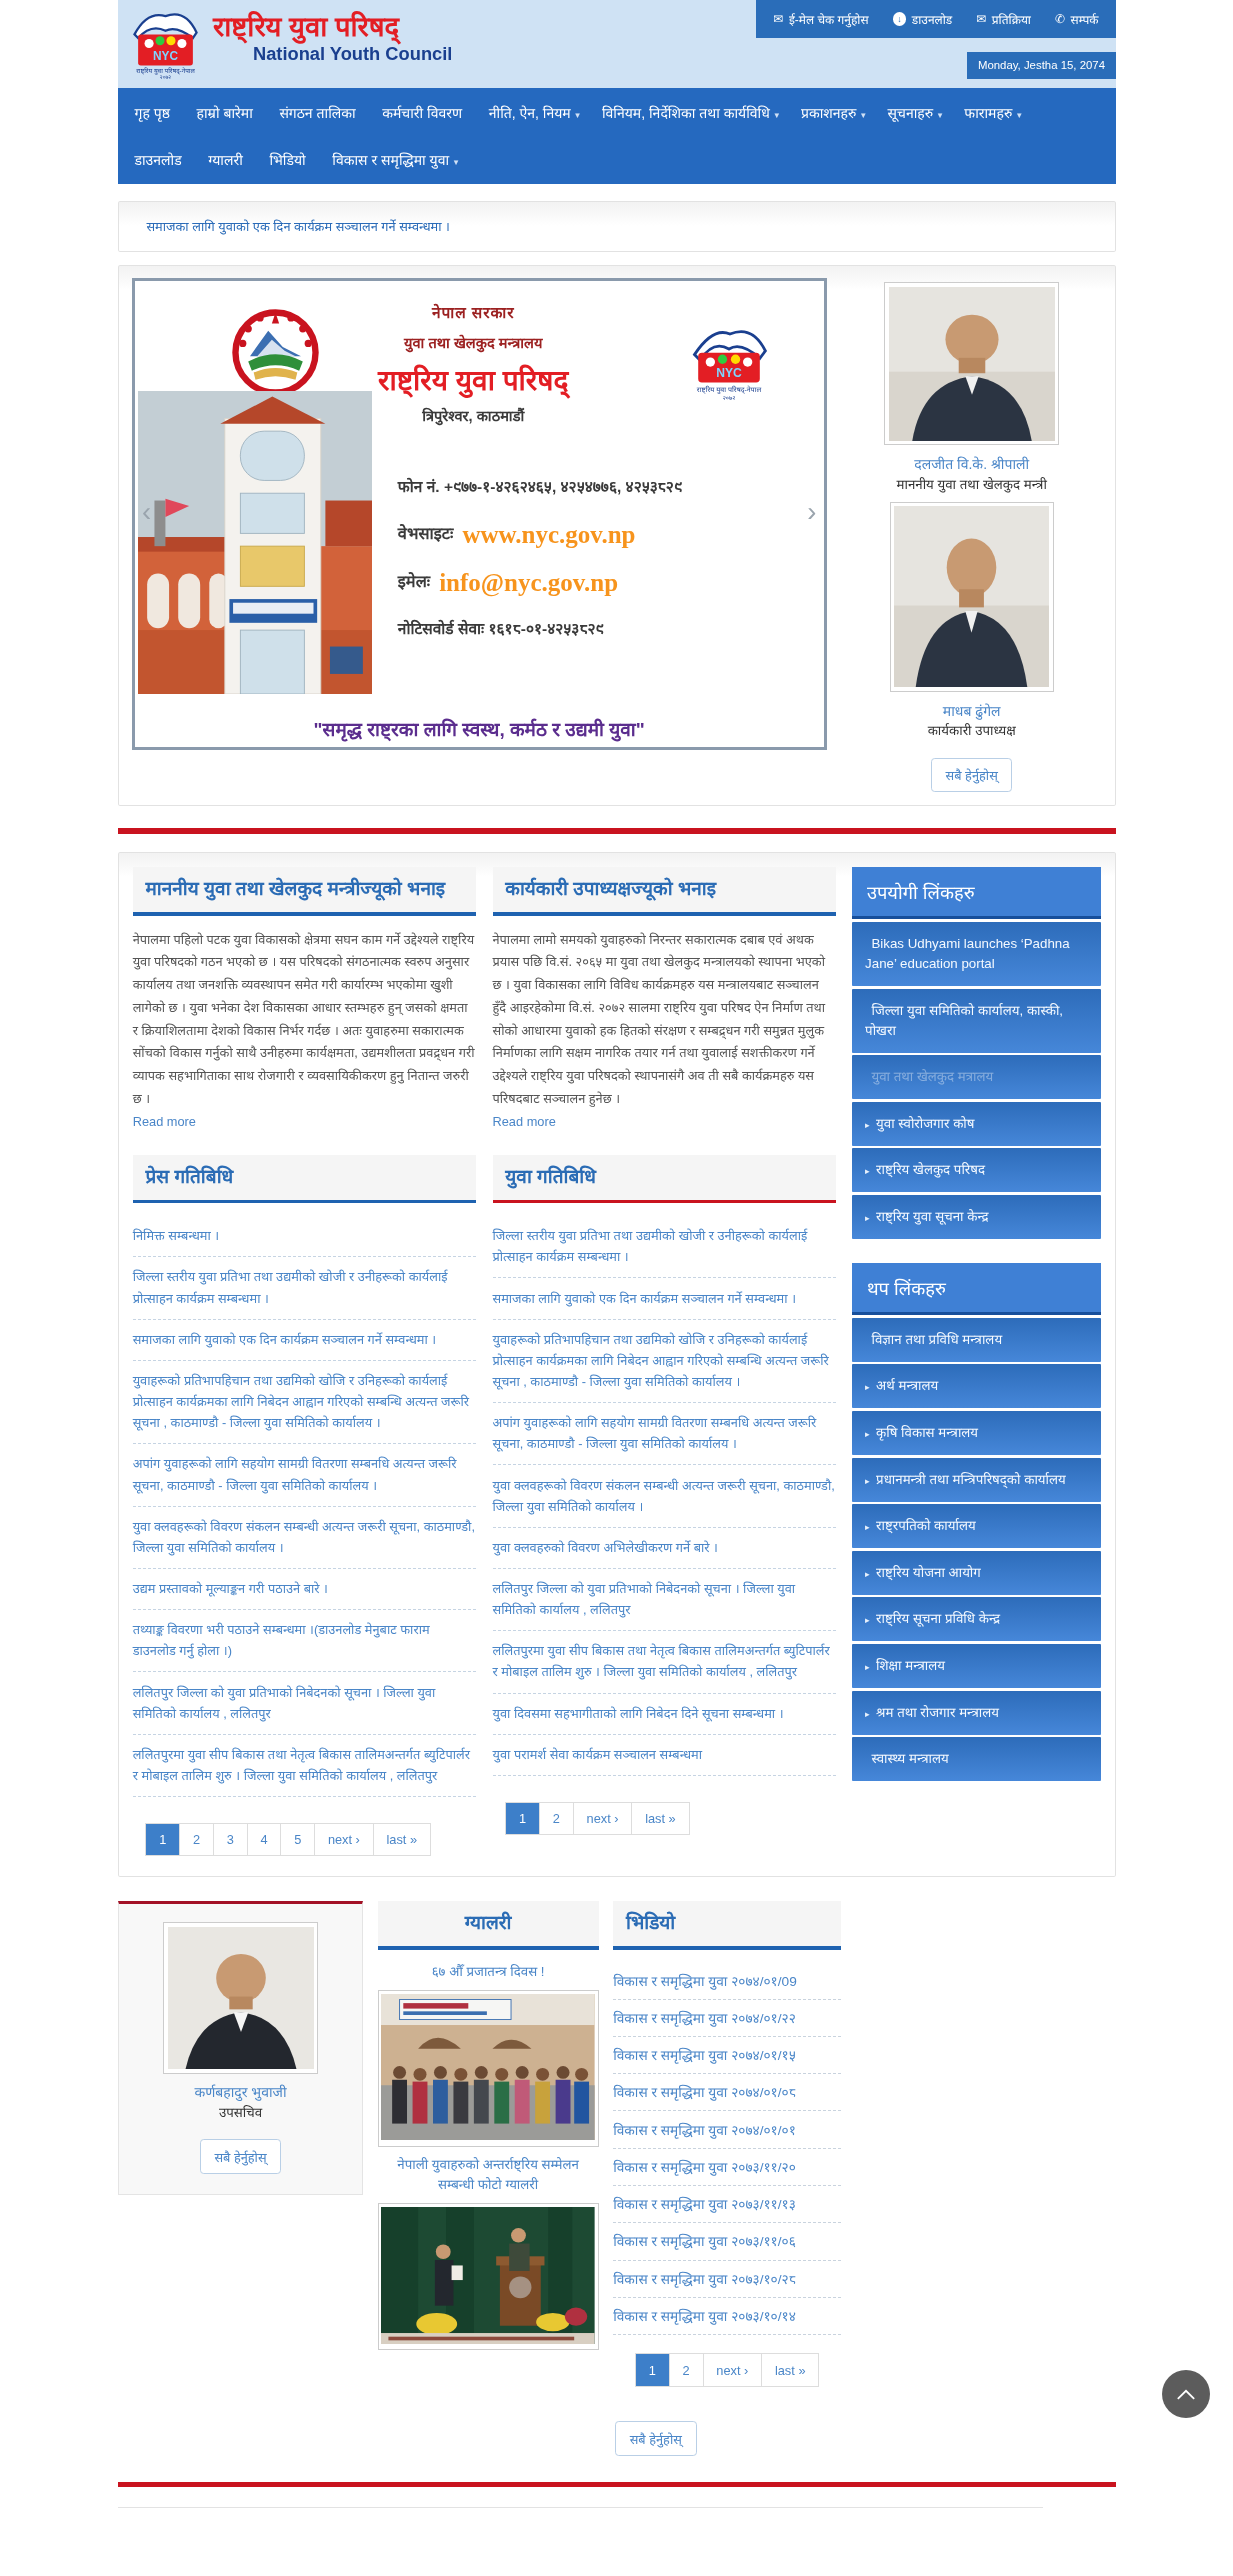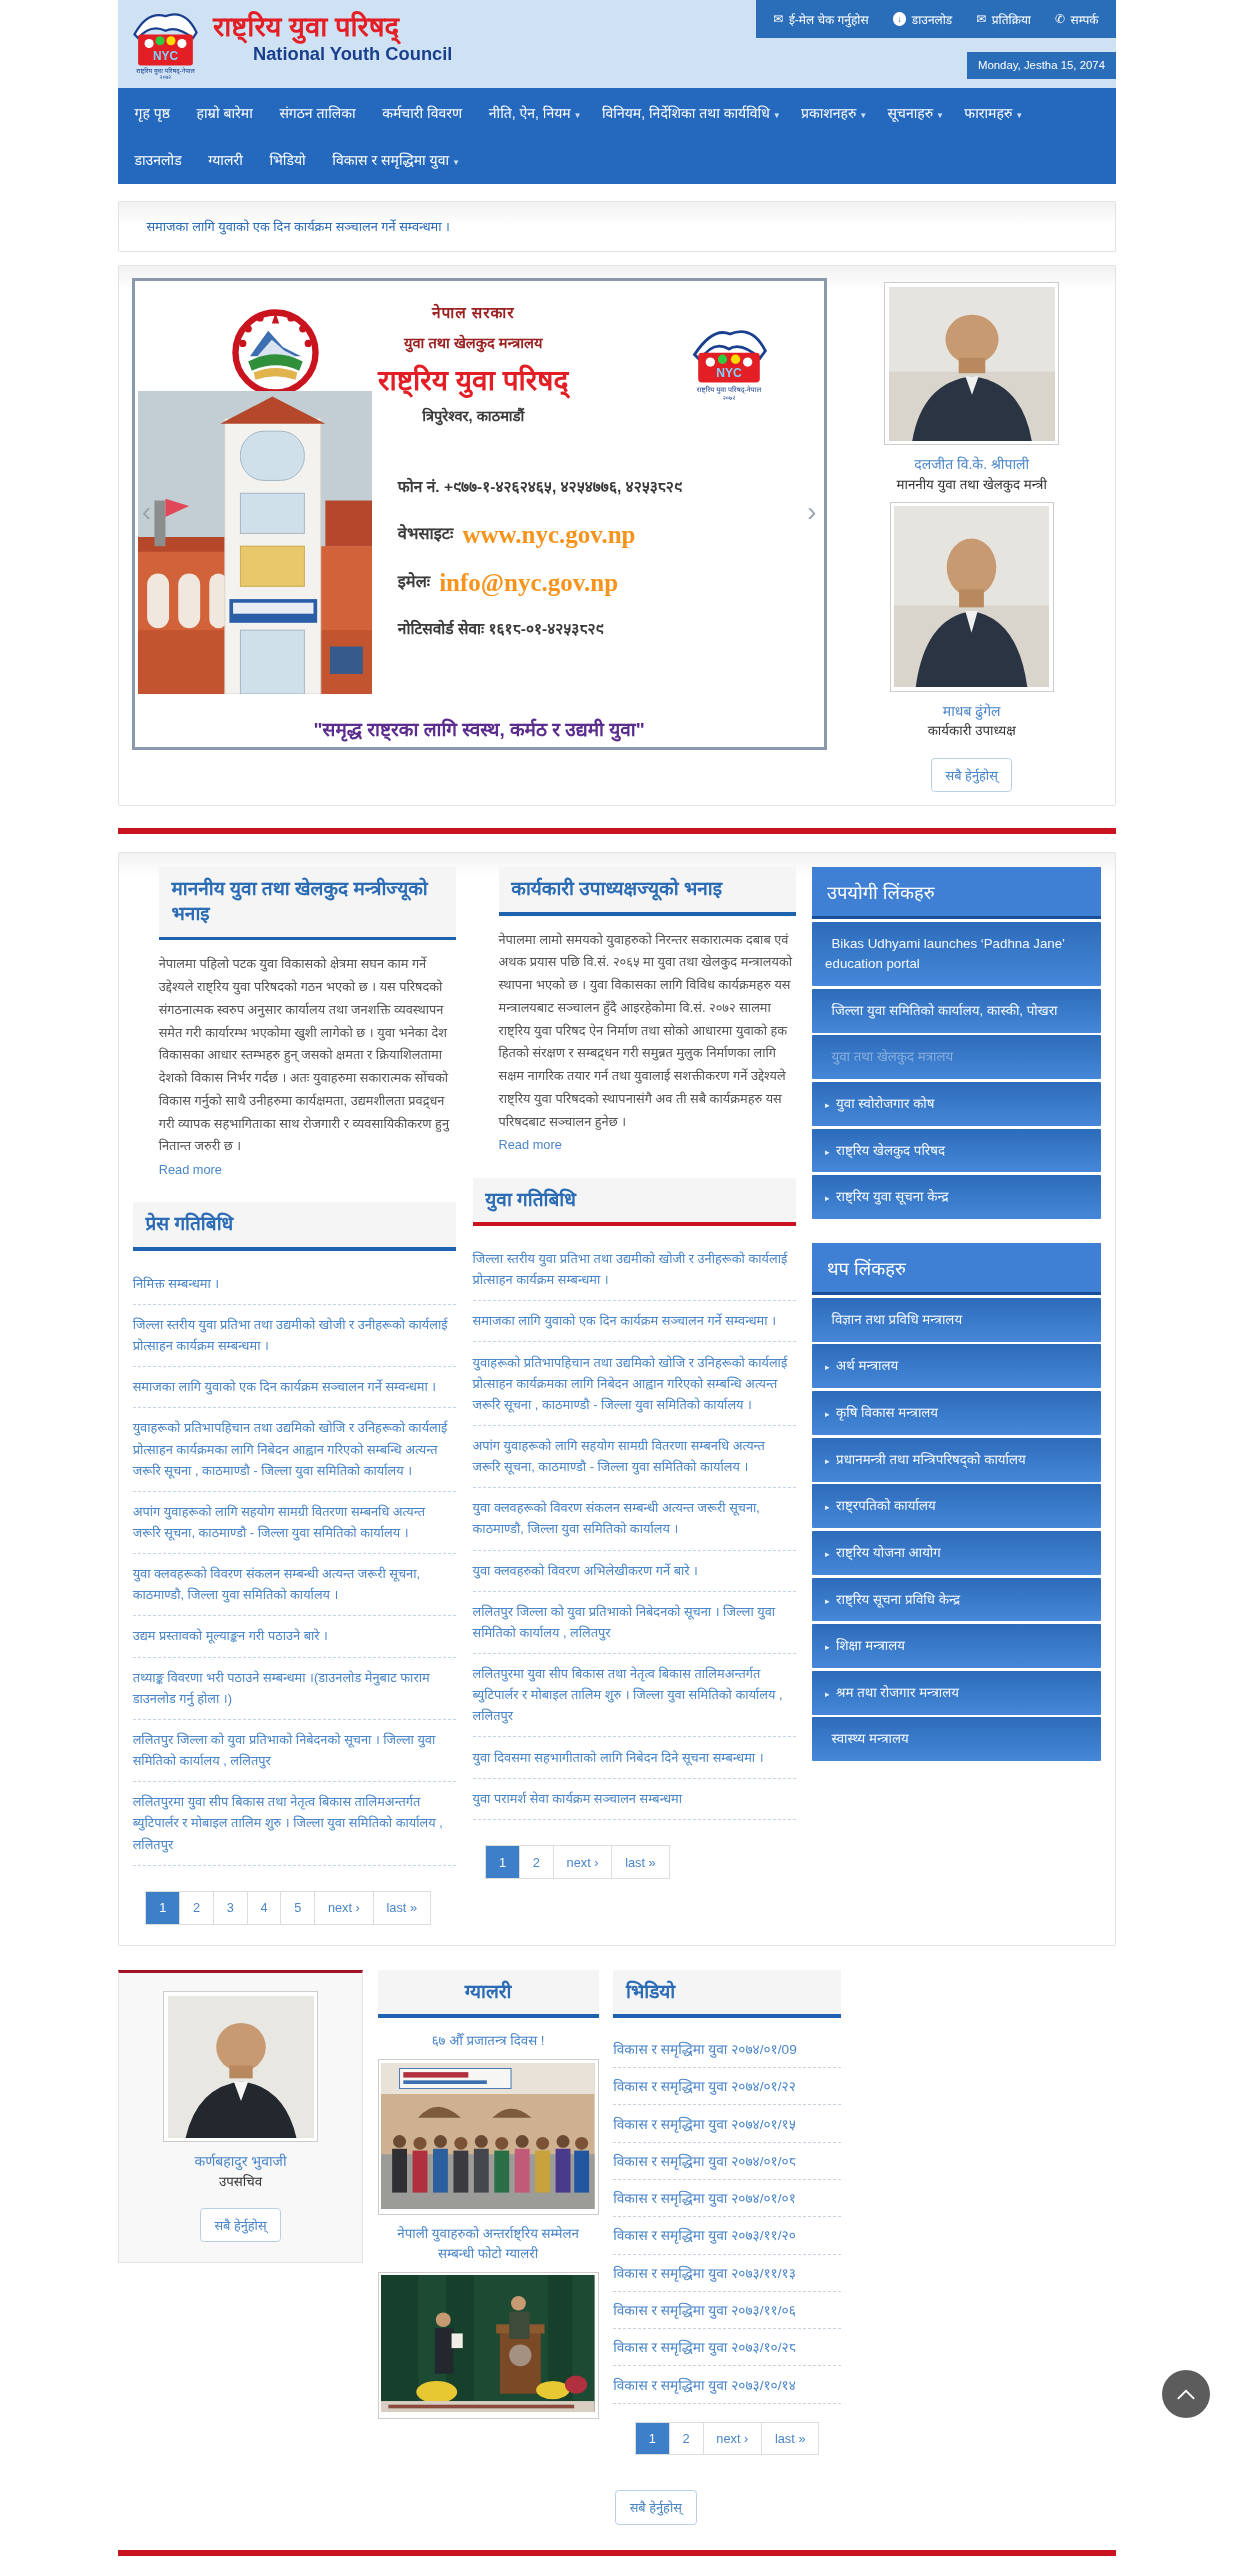--- a/index.html
+++ b/index.html
@@ -64,27 +64,27 @@
   .official.p-small2 .photo { width:146px; height:142px; }
   .official-name { color:#4a86c8; font-size:14px; margin-top:5.5px; }
   .official-title { color:#333; font-size:13.3px; margin-top:1.8px; }
   .view-all-btn { display:inline-block; border:0.9px solid #b9cfe6; color:#4a86c8; background:#fff; border-radius:3.7px; padding:7.3px 13.7px; font-size:12.8px; cursor:pointer; margin-top:9.1px; font-family:"Liberation Sans", sans-serif; }
 
   .red-divider { height:5.5px; background:#c9131f; margin-top:22px; }
 
   
   .main-card { margin-top:18.3px; padding:14.6px 13.7px; display:flex; gap:16.4px; align-items:flex-start; }
   .col { flex:1 1 0; min-width:0; }
-  .col3 { width:289px; flex:none; }
+  .col3 { width:249px; flex:none; }
   .section-heading { background:#f5f5f5; padding:10px 12.8px; color:#2b6cb5; font-size:19px; line-height:1.3; }
   .rule { height:3.7px; background:#1e62b0; margin-bottom:12.8px; }
   .rule.red { background:#c9131f; }
   .statement-body { font-size:12.8px; color:#555; line-height:1.78; }
   .read-more { color:#4a86c8; font-size:12.8px; display:inline-block; margin-top:3.7px;text-align:center; }
-  .statement { margin-bottom:25.6px;margin-left:26px; }
+  .statement { margin-bottom:25.6px; }
   .link-list { display:block; }
   .link-item { display:block; padding:9.1px 0 10px; border-bottom:0.9px dashed #c6d4e3; color:#4a86c8; font-size:12.8px; line-height:1.65; }
   .pagination-wrap { margin:25.6px 0 5.5px 12.8px; }
   .pagination { display:inline-flex; border:0.9px solid #ddd; background:#fff; }
   .pg { padding:8.2px 12.8px; color:#4a86c8; font-size:12.8px; border-right:0.9px solid #ddd; cursor:pointer; }
   .pg:last-child { border-right:none; }
   .pg.active { background:#3d7fc9; color:#fff; }
 
   
   .side-box { margin-bottom:24px; }

